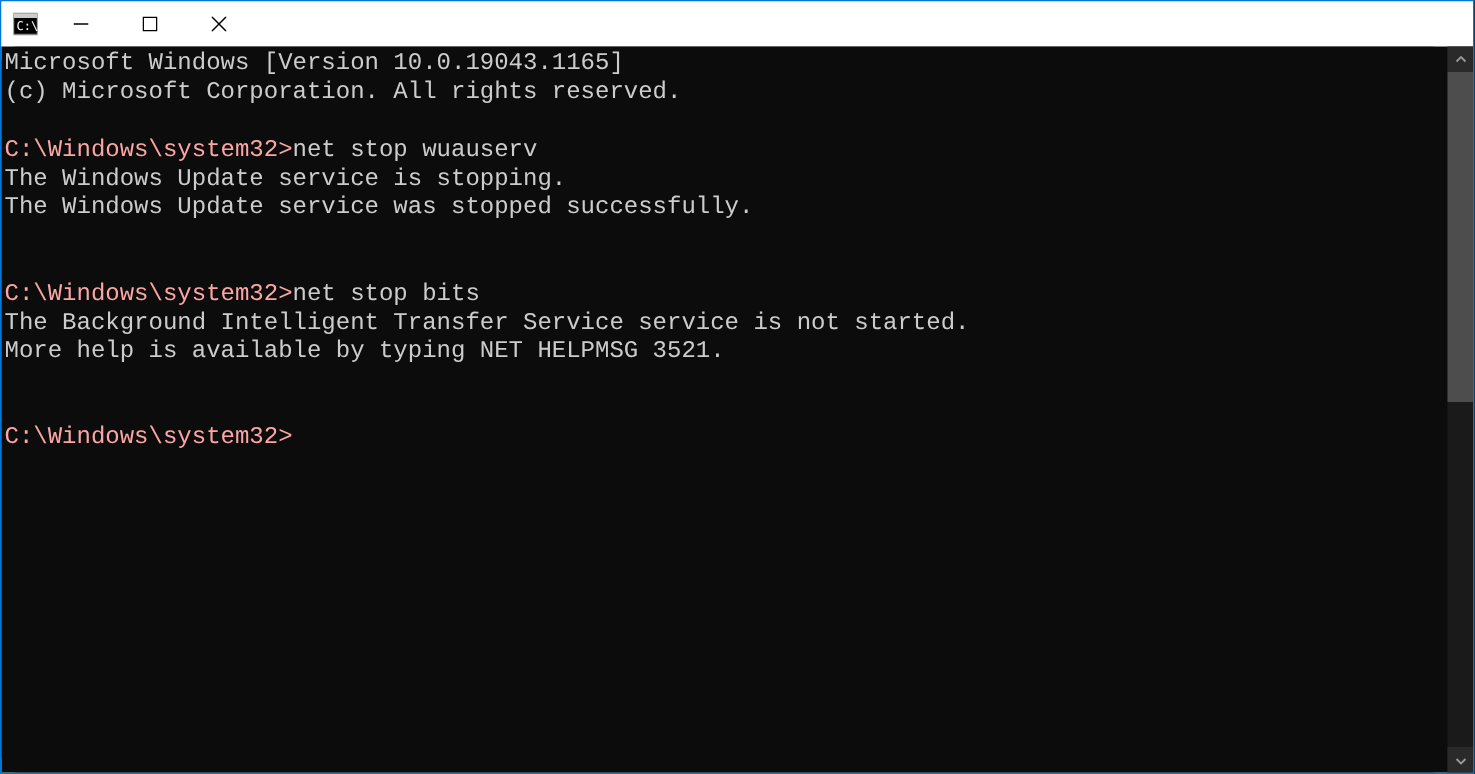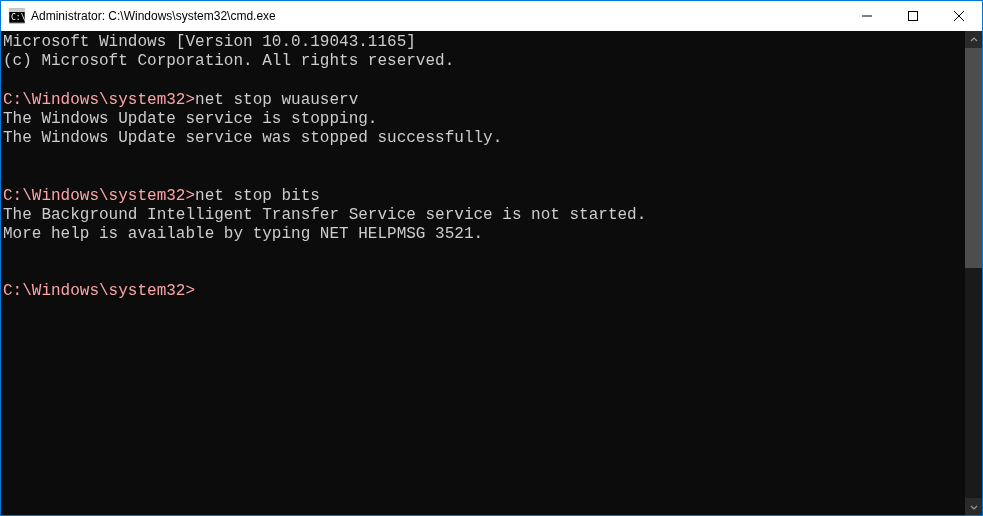--- a/index.html
+++ b/index.html
@@ -104,21 +104,20 @@
 
 <div class="window">
   <div class="titlebar">
     <span class="titlebar-icon">
       <svg width="16" height="16" viewBox="0 0 16 16">
         <rect x="0" y="1" width="16" height="14" fill="#000" stroke="#888" stroke-width="1"></rect>
         <rect x="0" y="1" width="16" height="3" fill="#ccc"></rect>
         <text x="2" y="12" font-size="8" fill="#fff" font-family="monospace">C:\</text>
       </svg>
     </span>
-    <span class="titlebar-title">Administrator: C:\Windows\system32\cmd.exe</span>
     <div class="titlebar-controls">
       <button class="titlebar-btn">
         <svg width="10" height="10" viewBox="0 0 10 10">
             <line x1="0" y1="5" x2="10" y2="5" stroke="#000" stroke-width="1"></line>
           </svg>
       </button>
       <button class="titlebar-btn">
         <svg width="10" height="10" viewBox="0 0 10 10">
             <rect x="0.5" y="0.5" width="9" height="9" fill="none" stroke="#000" stroke-width="1"></rect>
           </svg>

